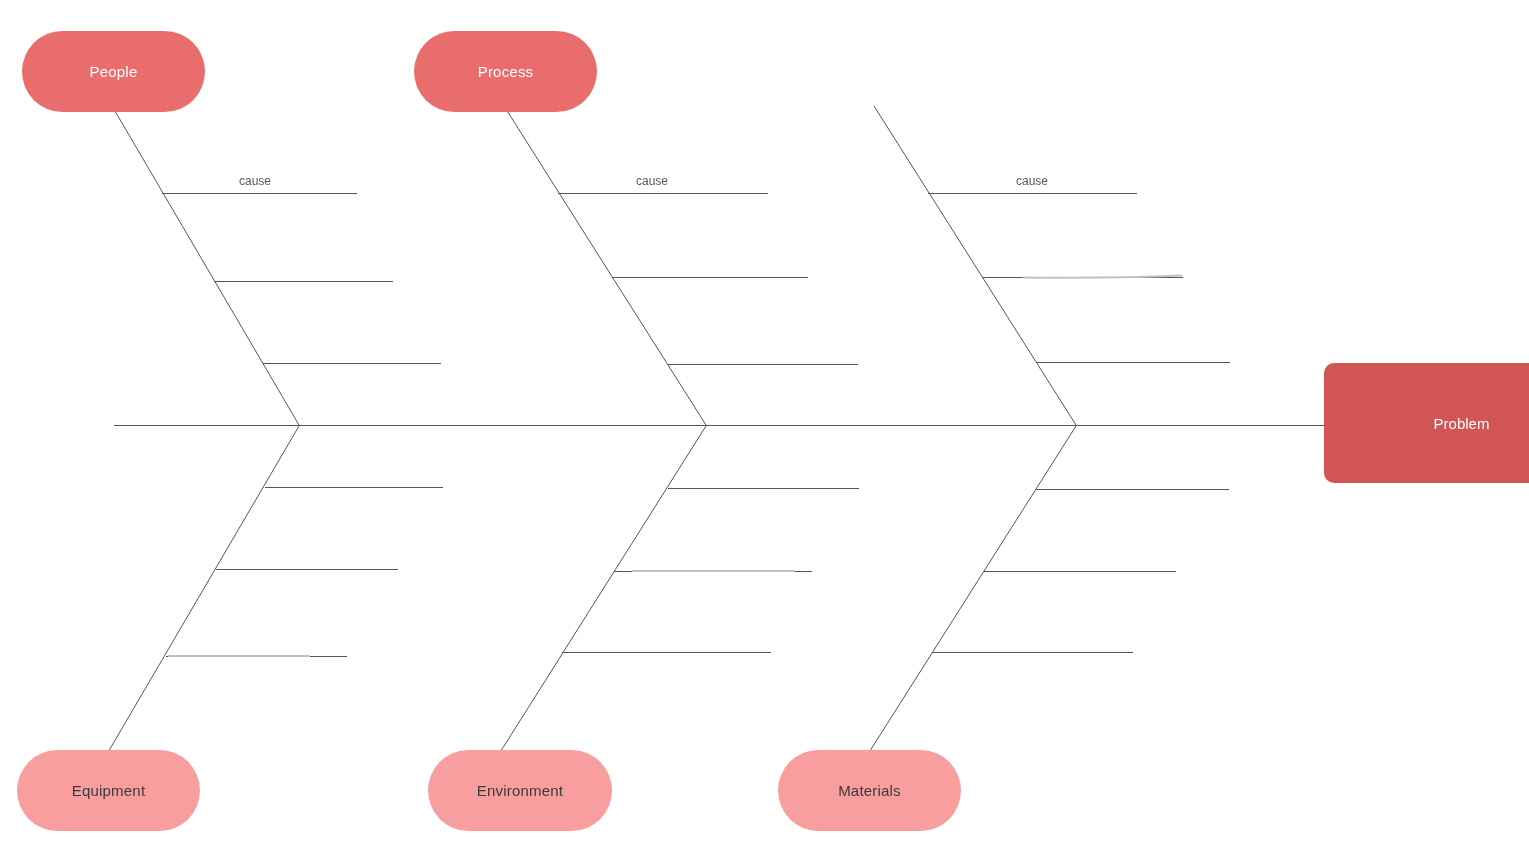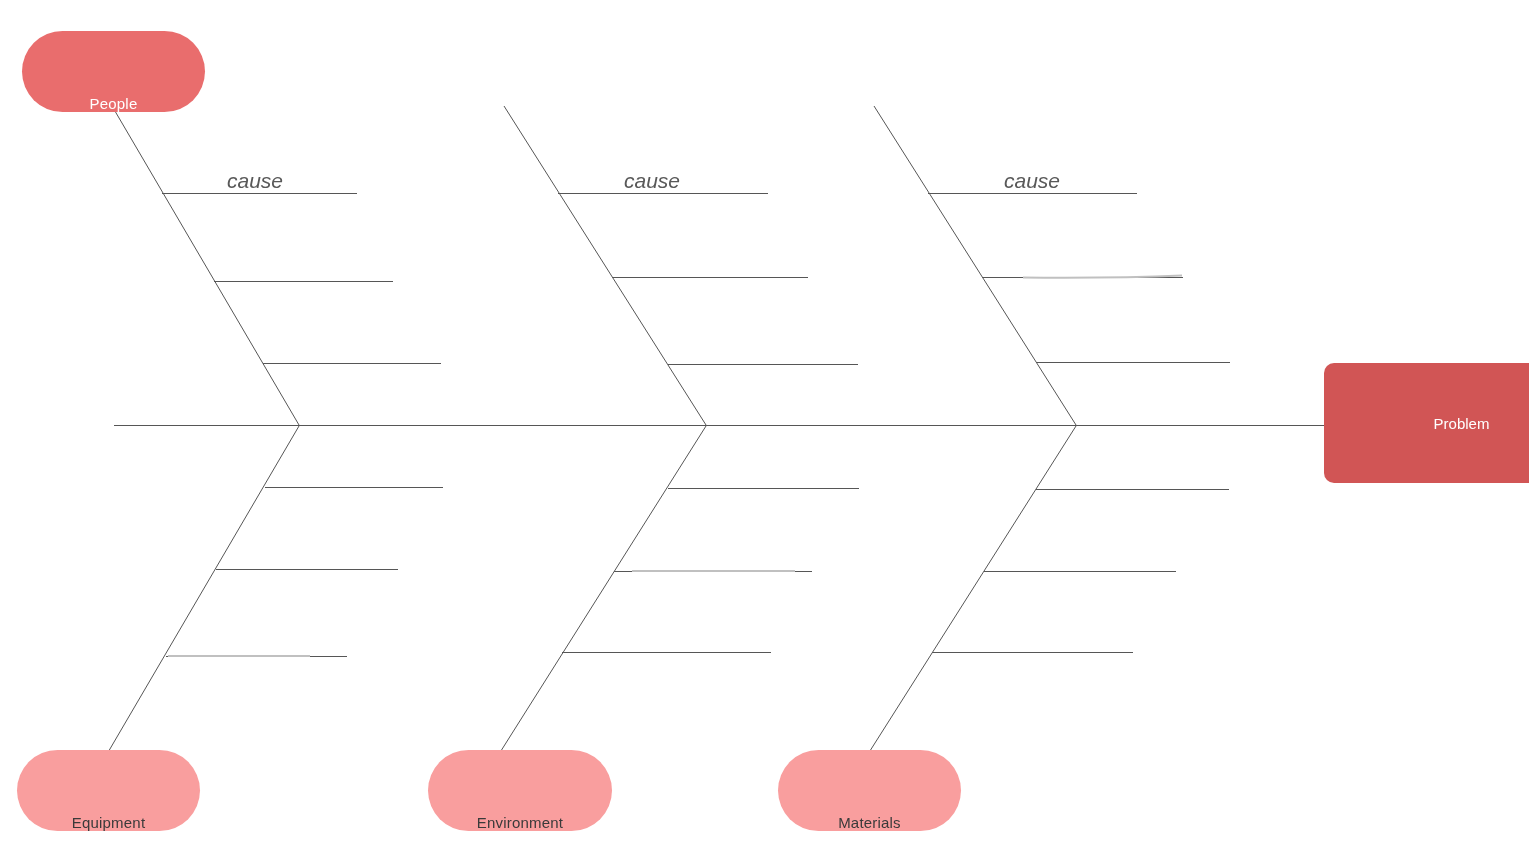--- a/index.html
+++ b/index.html
@@ -31,21 +31,21 @@
     stroke: var(--line-stroke-light, #c0c0c0);
     stroke-width: 2;
     fill: none;
   }
   .pill {
     position: absolute;
     width: 183px;
     height: 81px;
     border-radius: 41px;
     display: flex;
-    align-items: flex-end;
+    align-items: center;
     justify-content: center;
     font-size: 15px;
     letter-spacing: 0.2px;
     cursor: default;
   }
   .pill.top {
     background: var(--category-top-fill, #e96d6d);
     color: var(--category-top-text, #ffffff);
   }
   .pill.bottom {
@@ -63,22 +63,21 @@
     color: var(--problem-text, #ffffff);
     display: flex;
     align-items: center;
     justify-content: center;
     font-size: 15px;
     padding-left: 45px;
   }
   .cause-label {
     position: absolute;
     transform: translate(-50%, -50%);
-    font-style: italic;
-    font-size: 21px;
+    font-size: 12px;
     color: var(--cause-text, #595959);
     white-space: nowrap;
   }
 </style>
 </head>
 <body>
 
 <div class="canvas">
 
   <svg class="lines-svg" viewBox="0 0 1529 867">
@@ -116,20 +115,23 @@
     <line x1="562" y1="652.5" x2="771" y2="652.5"></line>
 
     <line x1="1036" y1="489.5" x2="1229" y2="489.5"></line>
     <line x1="984" y1="571.5" x2="1176" y2="571.5"></line>
     <line x1="932" y1="652.5" x2="1133" y2="652.5"></line>
   </svg>
 
   <div class="pill top" style="left:22px; top:31px;">
     <span>People</span>
   </div>
+  <div class="pill top" style="left:414px; top:31px;">
+    <span>Process</span>
+  </div>
 
   <div class="pill bottom" style="left:17px; top:750px;">
     <span>Equipment</span>
   </div>
   <div class="pill bottom" style="left:428px; top:750px; width:184px;">
     <span>Environment</span>
   </div>
   <div class="pill bottom" style="left:778px; top:750px;">
     <span>Materials</span>
   </div>

